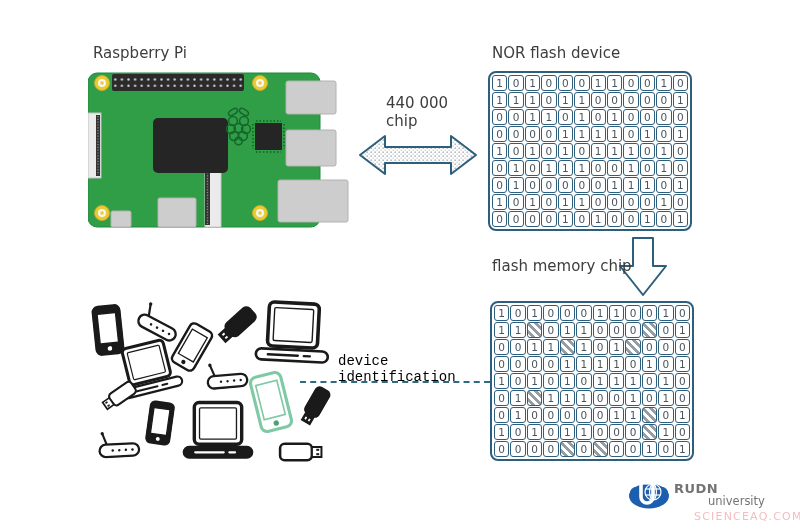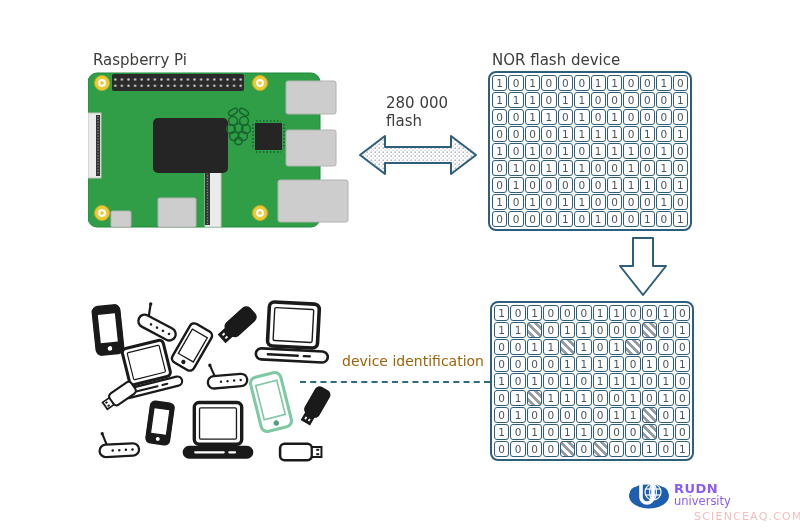--- a/index.html
+++ b/index.html
@@ -3,21 +3,21 @@
 <meta charset="utf-8">
 <style>
   html,body{margin:0;padding:0;}
   body{
     width:800px;height:530px;position:relative;overflow:hidden;
     background:#ffffff;
     font-family:"DejaVu Sans","Liberation Sans",sans-serif;
     color:#3d3d3c;
   }
   .abs{position:absolute;}
-  .label{font-size:15px;color:#3d3d3c;margin-top:7px;}
+  .label{font-size:15px;color:#3d3d3c;}
   .label-2line{line-height:17px;}
 
   
   .bitgrid{
     position:absolute;width:204px;height:160px;box-sizing:border-box;
     border:2px solid #2d5f7d;border-radius:8px;padding:2px;
     display:grid;grid-template-columns:repeat(12,1fr);grid-template-rows:repeat(9,1fr);
     gap:1px;background:#fff;
   }
   .bitgrid .cell{
@@ -32,32 +32,32 @@
   
   .cycles{font-size:15px;line-height:18px;color:#3d3d3c;}
 
   
   .dash-line{
     position:absolute;left:300px;top:381px;width:190px;height:0;
     border-top:2px dashed #2c6b80;
   }
   .devid{
     position:absolute;left:338px;top:353px;width:146px;
-    text-align:right;font-size:14px;color:#a16207;
+    text-align:left;font-size:14px;color:#000000;font-family:Liberation Mono, monospace;
   }
 
   
   .dev-solid  {--body:#1a1a1a;--line:#1a1a1a;--screen:#fff;--dot:#fff;--base:#1a1a1a;--slot:#fff;}
   .dev-outline{--body:#fff;--line:#1a1a1a;--screen:#fff;--dot:#1a1a1a;--base:#fff;--slot:#1a1a1a;}
   .dev-green  {--body:#fff;--line:#7fc9a5;--screen:#fff;--dot:#4f9f7c;--base:#fff;--slot:#7fc9a5;}
 
   
-  .rudn-text{position:absolute;left:674px;top:482px;color:#8b5cf6;line-height:13px;}
+  .rudn-text{position:absolute;left:674px;top:482px;color:#737373;line-height:13px;}
   .rudn-name{font-size:13px;font-weight:bold;letter-spacing:.5px;}
-  .rudn-sub{font-size:11.5px;}
+  .rudn-sub{font-size:11.5px;margin-left:34px;}
   .watermark{
     position:absolute;left:694px;top:510px;font-size:11px;
     color:#f3bdbf;letter-spacing:1.2px;
   }
 </style>
 </head>
 <body>
 
 <svg width="0" height="0" style="position:absolute" aria-hidden="true">
   <defs>
@@ -170,22 +170,22 @@
     <circle cx="143" cy="58" r="4.4"></circle>
       <circle cx="150.5" cy="57" r="4.4"></circle>
       <circle cx="158" cy="58" r="4.4"></circle>
     <circle cx="146" cy="65" r="4.4"></circle>
       <circle cx="155" cy="65" r="4.4"></circle>
     <circle cx="150.5" cy="70" r="3.8"></circle>
   </g>
 </svg>
 
 <div class="abs cycles" style="left:386px;top:94px;">
-  <div>280 000</div>
-  <div>flash</div>
+  <div>440 000</div>
+  <div>chip</div>
 </div>
 
 <svg class="abs" style="left:358px;top:131px;" width="120" height="48" viewBox="0 0 120 48">
   <defs>
     <pattern id="dotfill" width="4" height="4" patternUnits="userSpaceOnUse">
       <rect width="4" height="4" fill="#fff"></rect>
       <circle cx="1.2" cy="1.2" r="0.9" fill="#b6bcc0"></circle>
       <circle cx="3.2" cy="3.2" r="0.9" fill="#d9dcde"></circle>
     </pattern>
   </defs>
@@ -302,20 +302,21 @@
     <div class="cell">1</div>
     <div class="cell">0</div>
     <div class="cell">1</div>
   </div>
 
 <svg class="abs" style="left:617px;top:236px;" width="52" height="62" viewBox="0 0 52 62">
   <polygon points="16,2 36,2 36,30 49,30 26,59 3,30 16,30" fill="#fff" stroke="#2d5f7d" stroke-width="2" stroke-linejoin="round"></polygon>
 </svg>
 
 <div class="abs label label-2line" style="left:492px;top:258px;">
+  <div>flash memory chip</div>
 </div>
 <div class="bitgrid" style="left:490px;top:301px;" id="degraded-grid">
     <div class="cell">1</div>
     <div class="cell">0</div>
     <div class="cell">1</div>
     <div class="cell">0</div>
     <div class="cell">0</div>
     <div class="cell">0</div>
     <div class="cell">1</div>
     <div class="cell">1</div>

